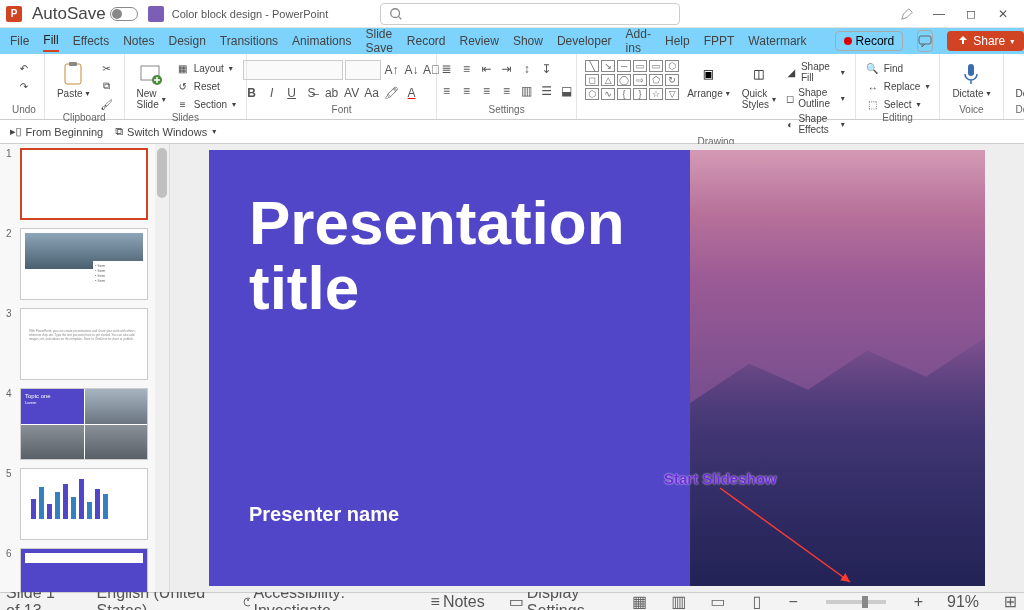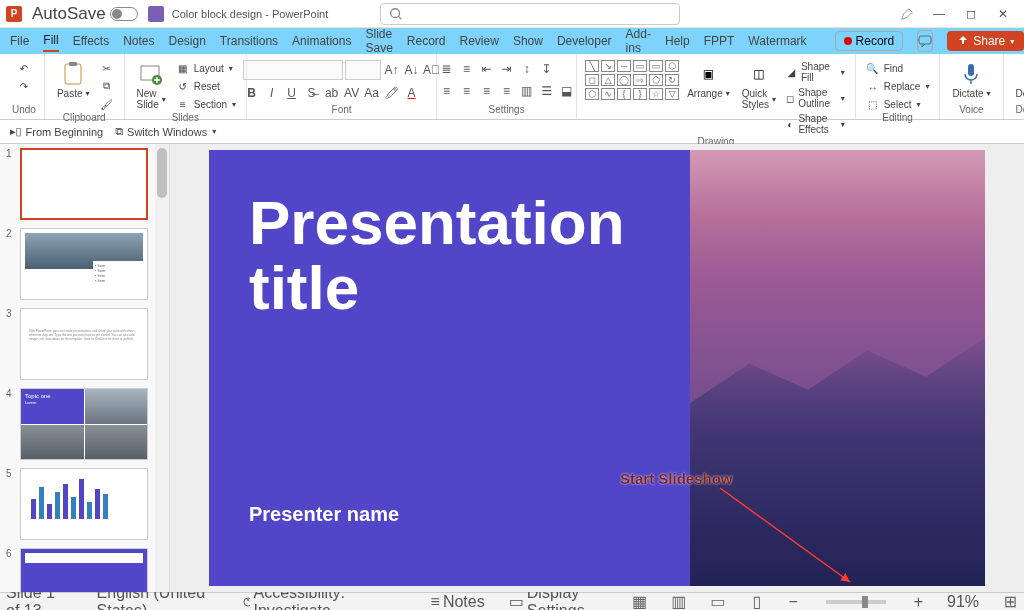--- a/index.html
+++ b/index.html
@@ -87,21 +87,21 @@
 .scrollbar-outer .thumb-sb { background: #c0c0c0; border-radius: 6px; position: absolute; top: 4px; left: 2px; right: 2px; height: 50px; }
 
 .editor { flex: 1; background: #eee; display: flex; align-items: flex-start; justify-content: center; padding: 6px 20px; position: relative; }
 .slide-canvas { width: 776px; height: 436px; background: #5146c7; display: flex; position: relative; }
 .slide-left { width: 62%; padding: 40px; color: #fff; display: flex; flex-direction: column; }
 .slide-left h1 { font-size: 62px; font-weight: 800; line-height: 1.05; }
 .slide-left .subtitle { font-size: 20px; font-weight: 600; margin-top: auto; margin-bottom: 20px; }
 .slide-right { width: 38%; background: linear-gradient(180deg, #d49ab5 0%, #b67099 15%, #9a5a95 30%, #7a4f8f 55%, #4d4485 100%); position: relative; }
 .slide-right::after { content: ""; position: absolute; bottom: 0; left: 0; right: 0; height: 60%; background: linear-gradient(180deg, transparent 0%, rgba(46,45,105,0.7) 40%, rgba(30,30,80,0.9) 100%); clip-path: polygon(0 30%, 20% 15%, 40% 25%, 60% 10%, 80% 20%, 100% 5%, 100% 100%, 0 100%); }
 
-.annotation { position: absolute; color: #7f1d1d; font-weight: bold; font-size: 15px; pointer-events: none; text-shadow: 0 0 2px #fff; }
+.annotation { position: absolute; color: #6d28d9; font-weight: bold; font-size: 15px; pointer-events: none; text-shadow: 0 0 2px #fff; margin-left: 44px; }
 .arrow-svg { position: absolute; pointer-events: none; }
 
 
 .status-bar { height: 18px; background: #f3f3f3; border-top: 1px solid #ccc; display: flex; align-items: center; padding: 0 6px; font-size: 16px; color: #555; gap: 24px; }
 .status-bar .spacer { flex: 1; }
 .status-bar .view-btn { width: 20px; height: 16px; display: flex; align-items: center; justify-content: center; cursor: pointer; color: #666; }
 .zoom-slider { width: 80px; height: 4px; background: #ccc; position: relative; margin: 0 4px; }
 .zoom-slider .handle { width: 6px; height: 12px; background: #888; position: absolute; top: -4px; left: 60%; }
 
 .chev { font-size: 8px; margin-left: 1px; }

